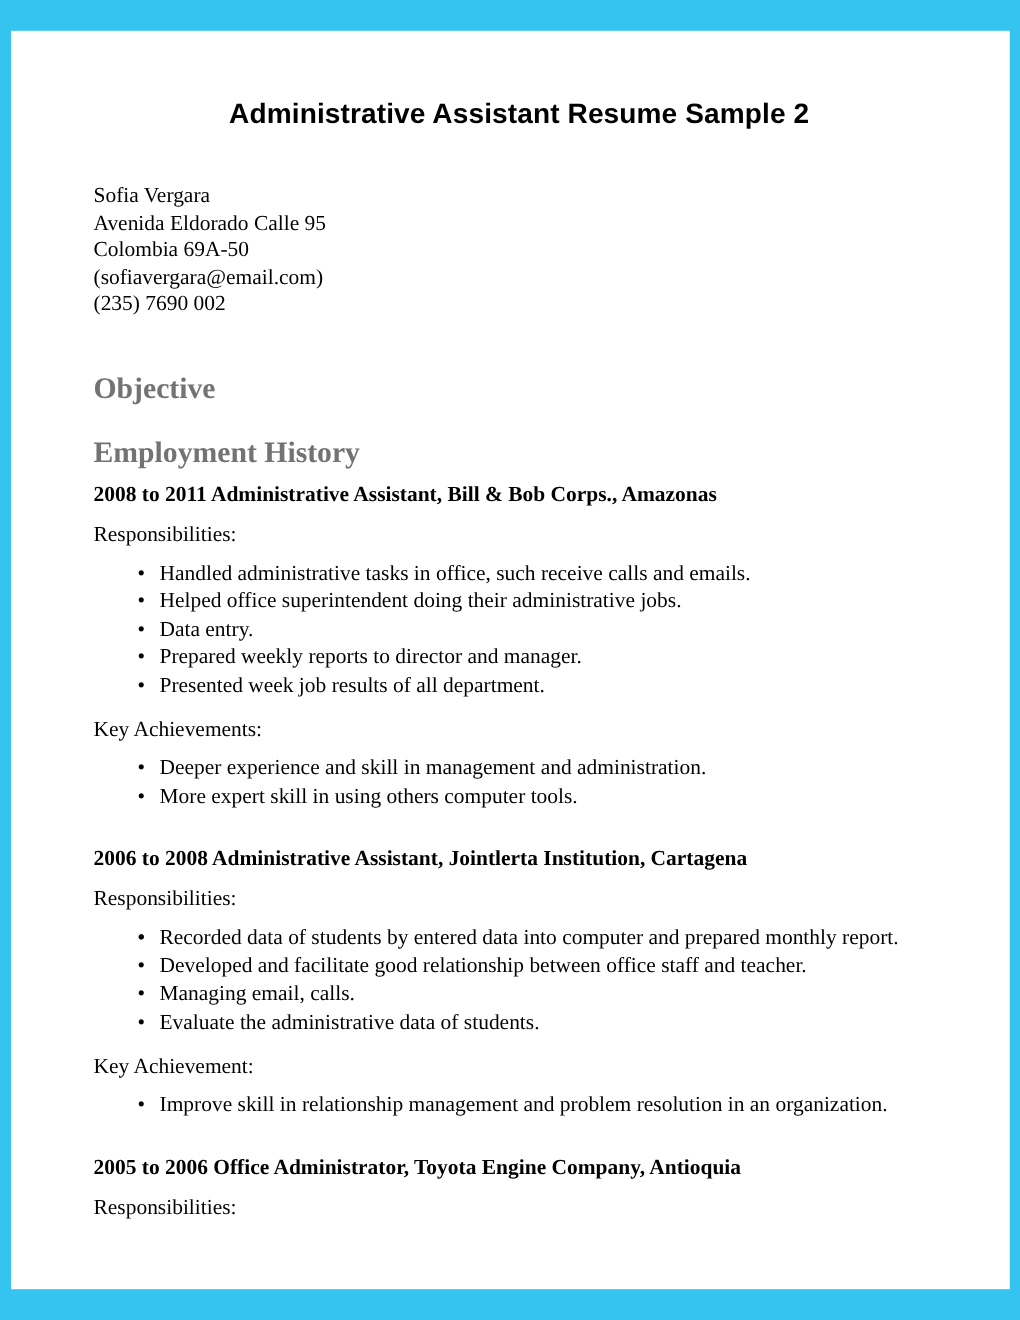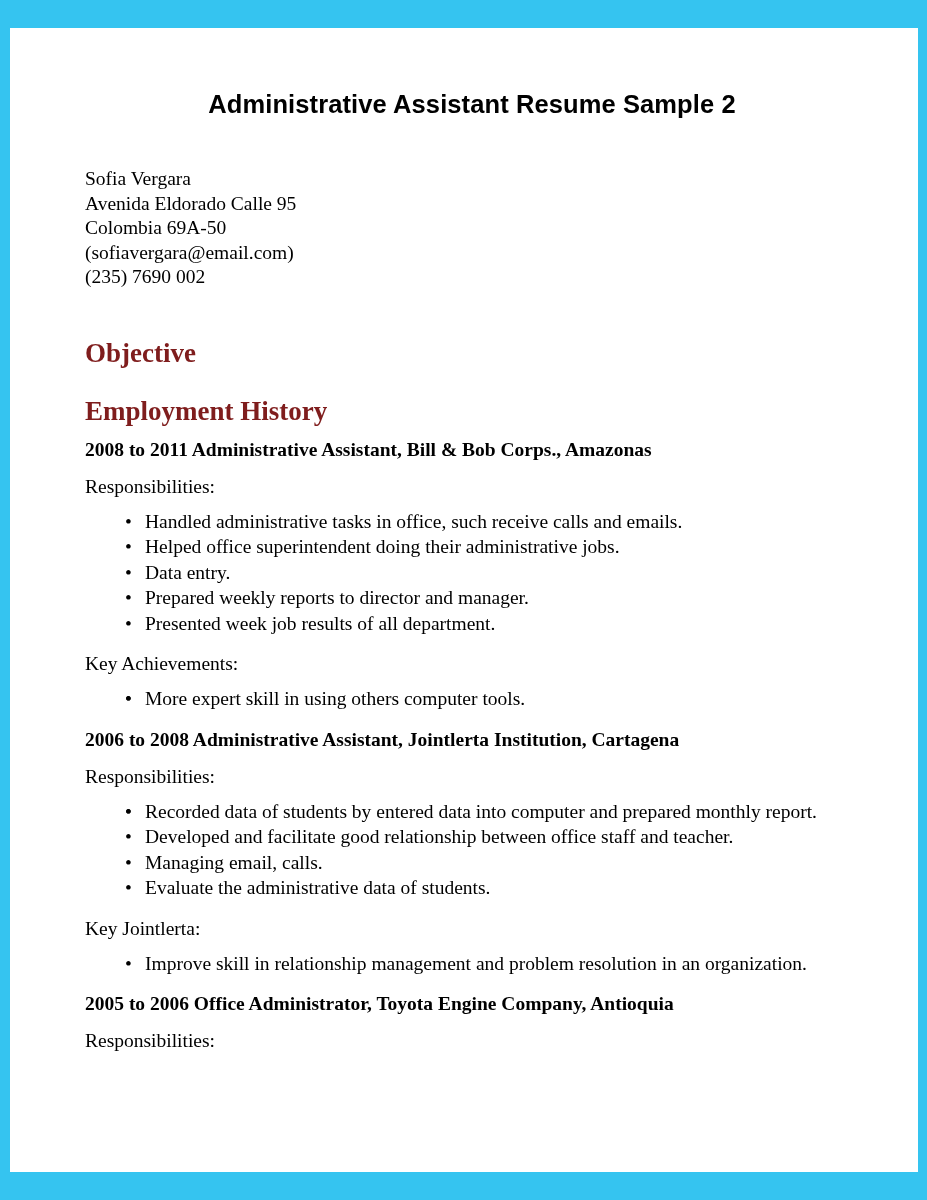--- a/index.html
+++ b/index.html
@@ -50,21 +50,21 @@
     font-size: 19.5px;
     line-height: 24.5px;
     color: #000000;
     white-space: nowrap;
   }
 
   .section-heading {
     font-family: "Liberation Serif", serif;
     font-weight: bold;
     font-size: 27px;
-    color: #7f1d1d;
+    color: #737373;
     margin: 0 0 10px 0;
     line-height: 30px;
   }
 
   .section-heading.employment {
     margin-top: 28px;
     margin-bottom: 12px;
   }
 
   .objective-text {
@@ -73,21 +73,21 @@
     color: #000000;
     margin: 0;
     text-align: left;
     width: 760px;
   }
 
   .job-entry {
     margin-top: 0;
   }
   .job-entry + .job-entry {
-    margin-top: 16px;
+    margin-top: 32px;
   }
 
   .job-title {
     font-size: 19.5px;
     font-weight: bold;
     color: #000000;
     line-height: 24px;
     margin: 0 0 13px 0;
   }
 
@@ -148,36 +148,36 @@
       <div class="sub-label">Responsibilities:</div>
       <ul class="bullets">
         <li><span class="bullet-dot">•</span><span>Handled administrative tasks in office, such receive calls and emails.</span></li>
         <li><span class="bullet-dot">•</span><span>Helped office superintendent doing their administrative jobs.</span></li>
         <li><span class="bullet-dot">•</span><span>Data entry.</span></li>
         <li><span class="bullet-dot">•</span><span>Prepared weekly reports to director and manager.</span></li>
         <li><span class="bullet-dot">•</span><span>Presented week job results of all department.</span></li>
       </ul>
       <div class="sub-label achievement-label">Key Achievements:</div>
       <ul class="bullets">
-        <li><span class="bullet-dot">•</span></li>
+        <li><span class="bullet-dot">•</span><span>Deeper experience and skill in management and administration.</span></li>
         <li><span class="bullet-dot">•</span><span>More expert skill in using others computer tools.</span></li>
       </ul>
     </div>
 
     <div class="job-entry">
       <div class="job-title">2006 to 2008 Administrative Assistant, Jointlerta Institution, Cartagena</div>
       <div class="sub-label">Responsibilities:</div>
       <ul class="bullets">
         <li><span class="bullet-dot">•</span></li>
         <li><span class="bullet-dot">•</span><span>Recorded data of students by entered data into computer and prepared monthly report.</span></li>
         <li><span class="bullet-dot">•</span><span>Developed and facilitate good relationship between office staff and teacher.</span></li>
         <li><span class="bullet-dot">•</span><span>Managing email, calls.</span></li>
         <li><span class="bullet-dot">•</span><span>Evaluate the administrative data of students.</span></li>
       </ul>
-      <div class="sub-label achievement-label">Key Jointlerta:</div>
+      <div class="sub-label achievement-label">Key Achievement:</div>
       <ul class="bullets">
         <li><span class="bullet-dot">•</span><span>Improve skill in relationship management and problem resolution in an organization.</span></li>
       </ul>
     </div>
 
     <div class="job-entry">
       <div class="job-title">2005 to 2006 Office Administrator, Toyota Engine Company, Antioquia</div>
       <div class="sub-label">Responsibilities:</div>
 
     </div>

